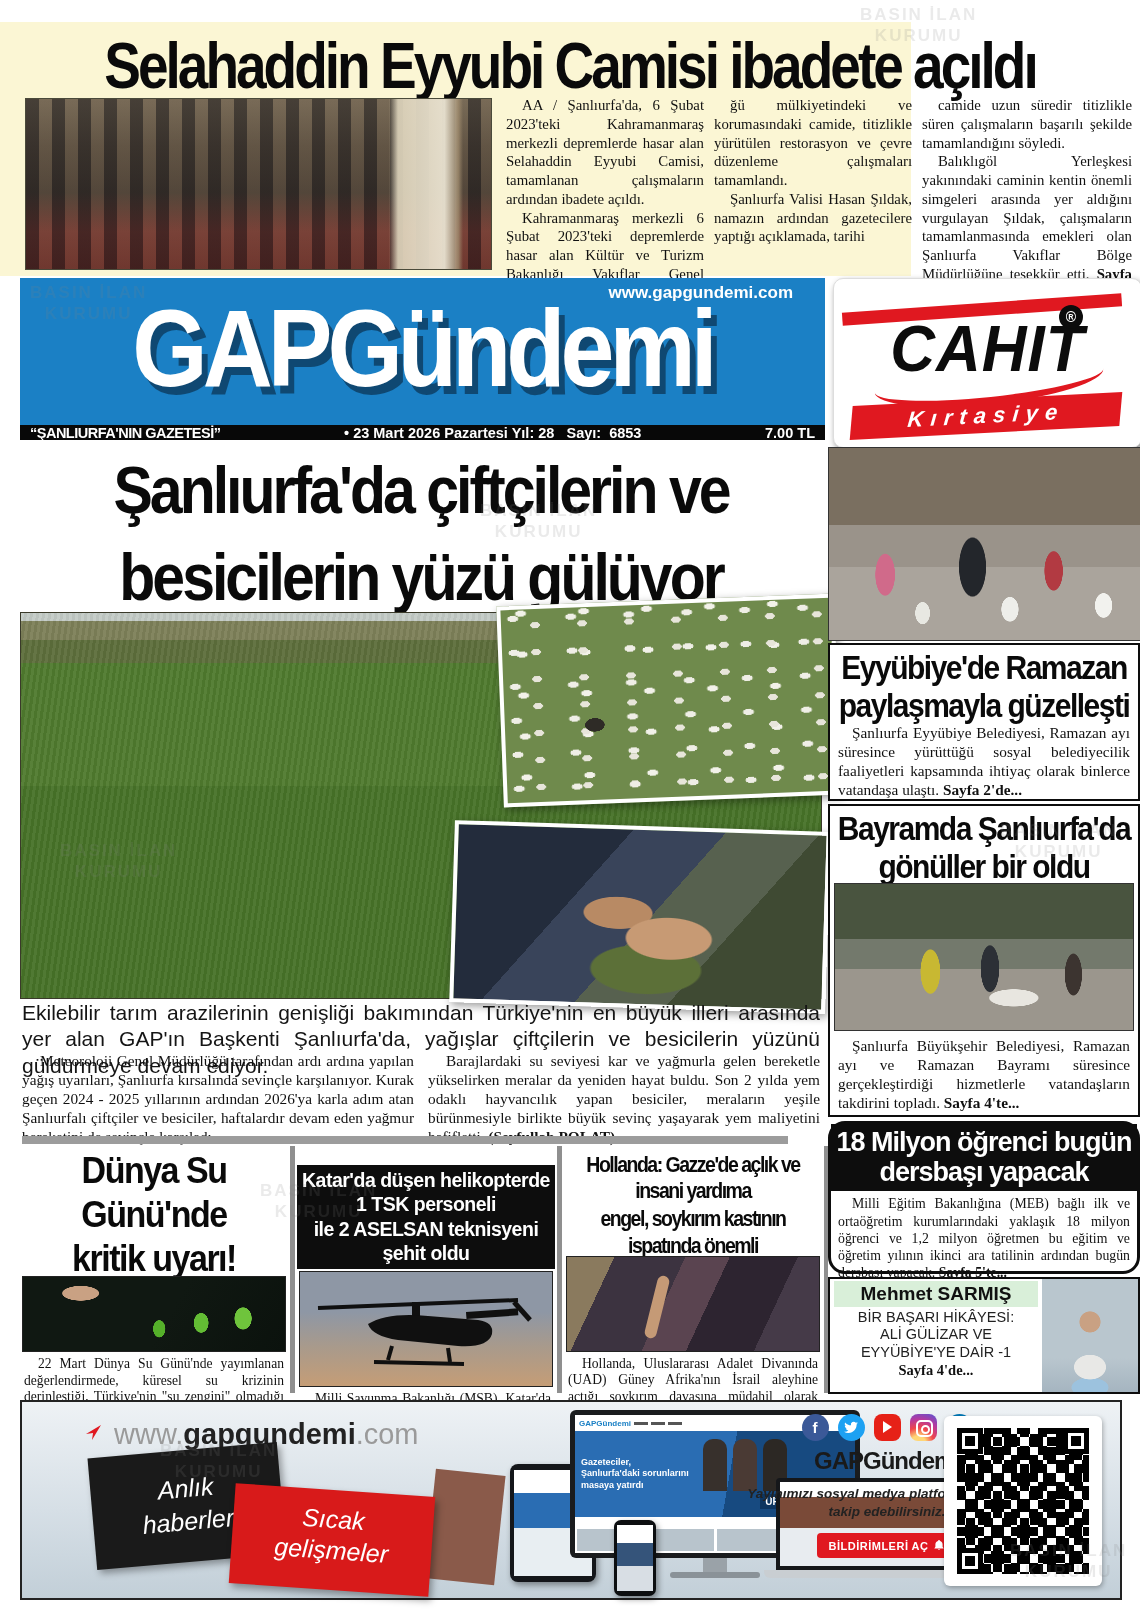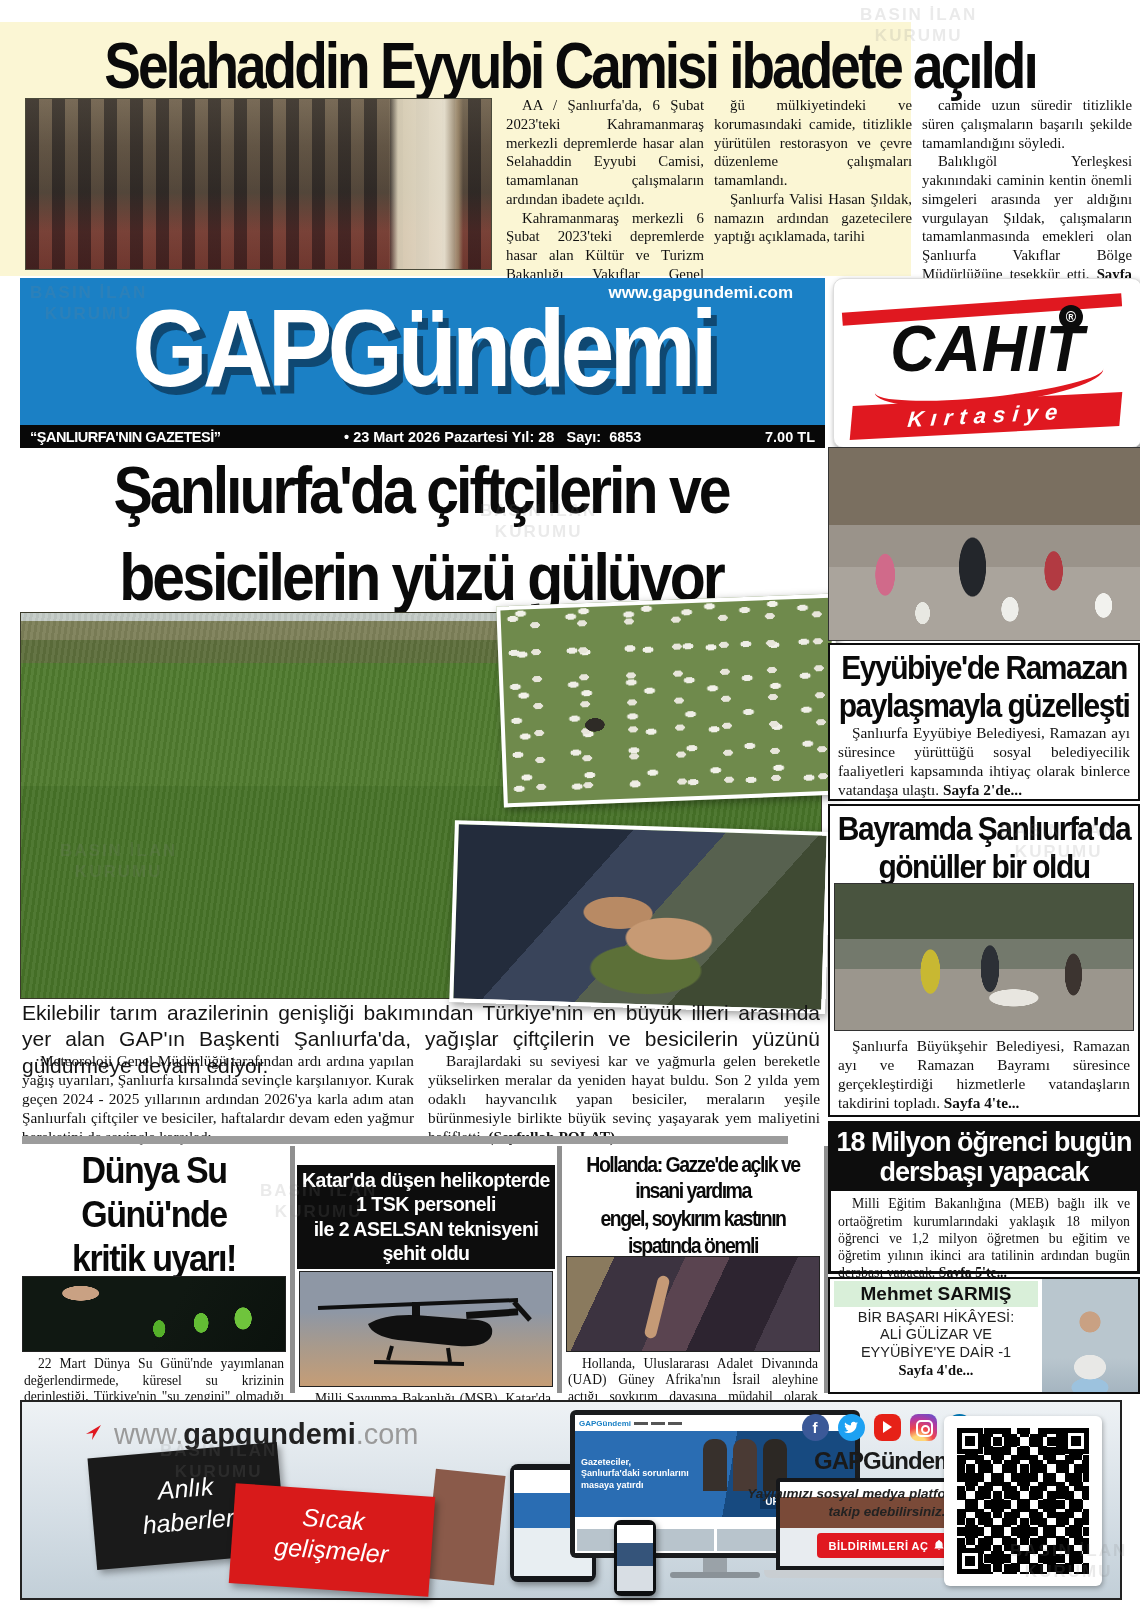--- a/index.html
+++ b/index.html
@@ -23,21 +23,21 @@
   .topcol p{margin:0;text-indent:16px;}
   #topcol-1{left:506px;} #topcol-2{left:714px;} #topcol-3{left:922px;width:210px;}
   
   #masthead{position:absolute;left:20px;top:278px;width:805px;height:147px;background:#1b80c5;}
   #masthead-url{position:absolute;right:32px;top:5px;color:#fff;font-family:"Liberation Sans",sans-serif;
       font-weight:bold;font-size:17px;}
   #masthead-logo{position:absolute;left:0;top:14px;width:100%;text-align:center;color:#fff;
       font-family:"Liberation Sans",sans-serif;font-weight:800;font-size:97px;line-height:1.05;
       letter-spacing:-5px;transform:scaleY(1.12);transform-origin:top;
       text-shadow:6px 7px 0 rgba(5,25,45,.55);}
-  #datebar{position:absolute;left:20px;top:425px;width:805px;height:23px;background:#080808;color:#fff;
+  #datebar{position:absolute;left:20px;top:425px;width:805px;height:15px;background:#080808;color:#fff;
       font-family:"Liberation Sans",sans-serif;font-weight:bold;font-size:14.5px;
       display:flex;align-items:center;box-sizing:border-box;padding:0 10px;}
   #datebar .tagline{letter-spacing:-0.5px;}
   #datebar .dateinfo{flex:1;text-align:center;}
   #datebar .price{text-align:right;}
   
   #cahit-ad{position:absolute;left:833px;top:278px;width:307px;height:168px;background:#fff;
       border-radius:10px;box-shadow:2px 3px 6px rgba(0,0,0,.45);overflow:hidden;border:1px solid #ddd;}
   #cahit-stripe-top{position:absolute;left:8px;top:24px;width:280px;height:13px;background:#e01820;transform:rotate(-4deg);}
   #cahit-brand{position:absolute;left:0;top:34px;width:100%;text-align:center;
@@ -99,21 +99,21 @@
   .rbox .rbody{margin:6px 8px 6px;font-size:15.3px;line-height:1.24;text-align:justify;}
   #box-eyyubiye{top:643px;height:158px;}
   #box-bayram{top:804px;height:313px;}
   #bayram-photo{position:relative;margin:4px auto 0;width:298px;height:146px;border:1px solid #333;
       background:
         radial-gradient(ellipse 16px 36px at 32% 60%,#c8b832 0 60%,transparent 63%),
         radial-gradient(ellipse 15px 38px at 52% 58%,#2c3036 0 60%,transparent 63%),
         radial-gradient(ellipse 14px 34px at 80% 62%,#3c3430 0 60%,transparent 63%),
         radial-gradient(ellipse 40px 14px at 60% 78%,#e8e6e0 0 60%,transparent 63%),
         linear-gradient(180deg,#49543f 0 38%,#73796c 38% 58%,#9b968d 58% 100%);}
-  #box-dersbasi{top:1121px;height:153px;border-width:3px;}
+  #box-dersbasi{top:1121px;height:153px;border-width:3px;border-radius:17px;}
   .blackbar{background:#0d0d0d;color:#fff;text-align:center;font-family:"Liberation Sans",sans-serif;
       font-weight:800;letter-spacing:-1px;}
   #box-dersbasi .blackbar{font-size:27px;line-height:1.12;padding:3px 0 4px;transform:none;}
   #box-dersbasi .rbody{font-size:13.8px;margin:4px 7px;}
   #box-sarmis{top:1277px;height:117px;display:flex;}
   #sarmis-text{flex:1;text-align:center;font-family:"Liberation Sans",sans-serif;}
   #sarmis-name{background:#d9efd9;font-weight:bold;font-size:19px;padding:2px 0;margin:2px 4px 2px;text-align:center;}
   .sarmis-line{font-size:14.5px;line-height:1.2;color:#222;}
   #sarmis-ref{font-family:"Liberation Serif",serif;font-weight:bold;font-size:14.5px;margin-top:1px;}
   #sarmis-photo{width:96px;height:100%;flex:0 0 96px;

